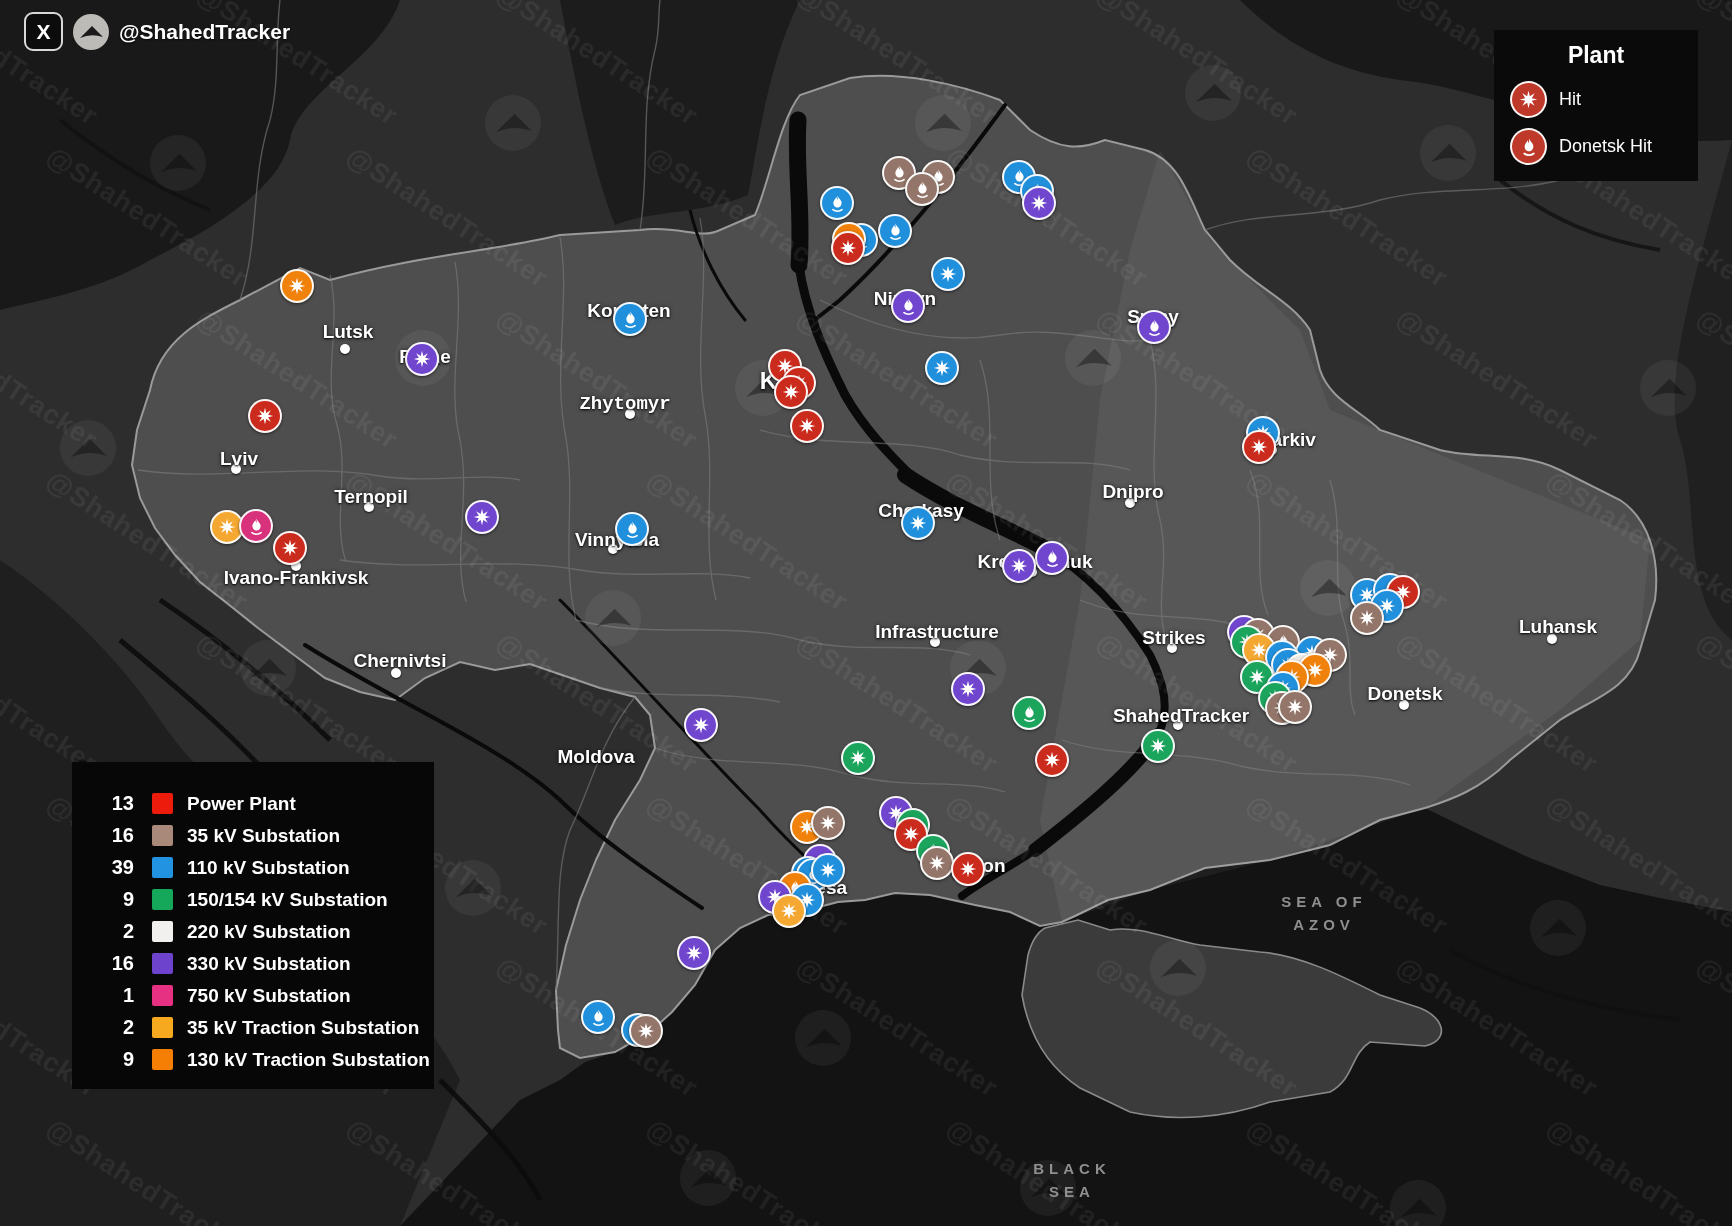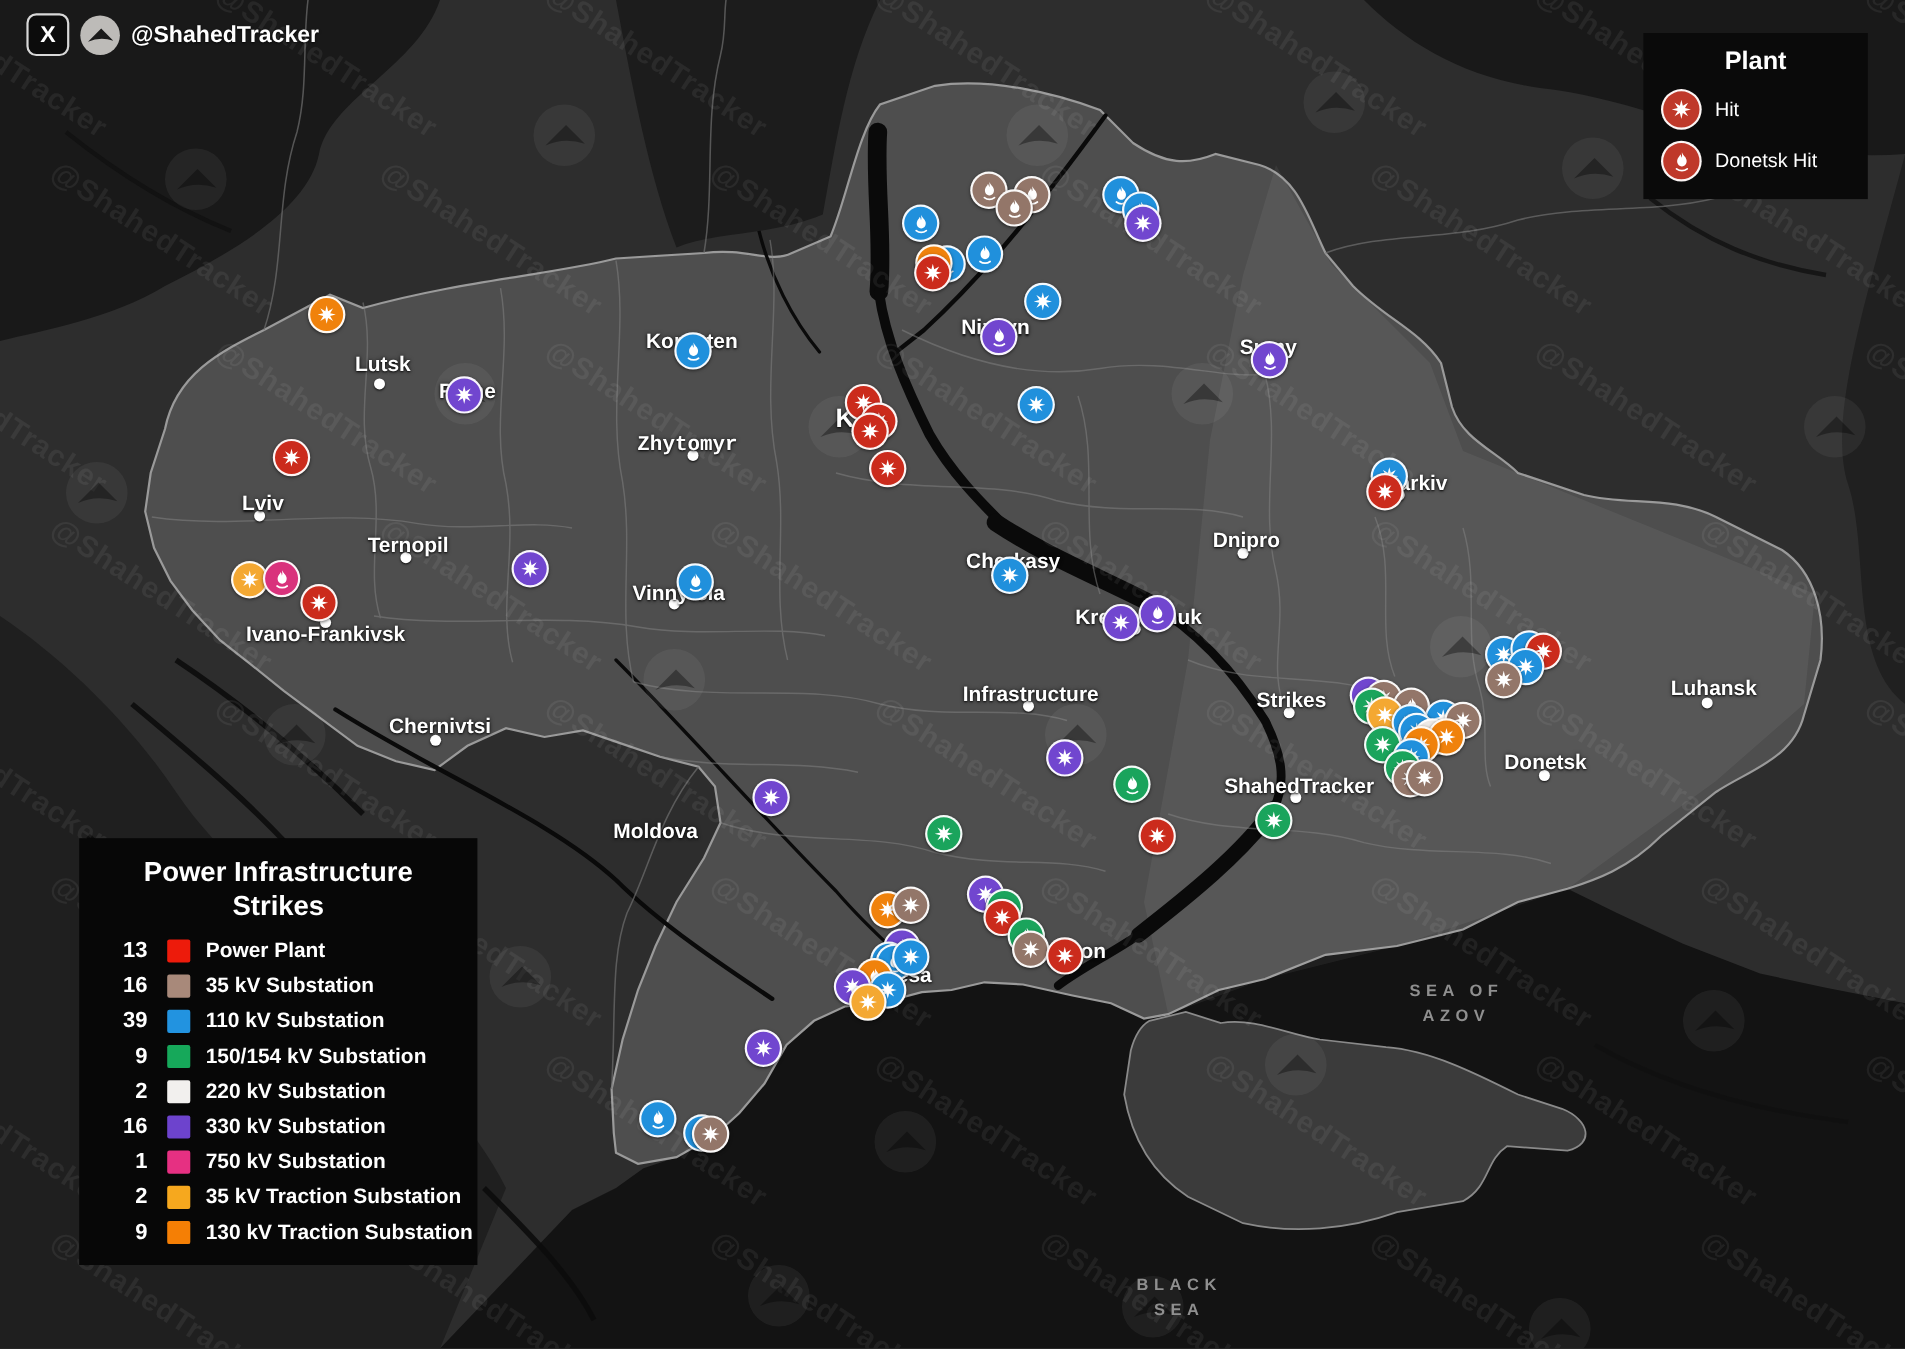--- a/index.html
+++ b/index.html
@@ -899,21 +899,20 @@
    <path fill="none" stroke="#fff" stroke-width="2" stroke-linecap="round" d="M6.2 19.8 C8 21.2 10 21.8 12 21.8 C14 21.8 16 21.2 17.8 19.8"></path>
             </svg>
           </div>
           <div class="legend-label">Donetsk Hit</div>
         </div>
       </div>
   </div>
 
   <div id="stats">
     <div id="stats-title">
-      <div>Power Infrastructure Strikes</div>
     </div>
     <div id="stats-rows">
         <div class="stat-row">
           <div class="stat-count">13</div>
           <div class="stat-swatch" style="background: rgb(237, 27, 11);"></div>
           <div class="stat-label">Power Plant</div>
         </div>
         <div class="stat-row">
           <div class="stat-count">16</div>
           <div class="stat-swatch" style="background: rgb(168, 137, 122);"></div>

